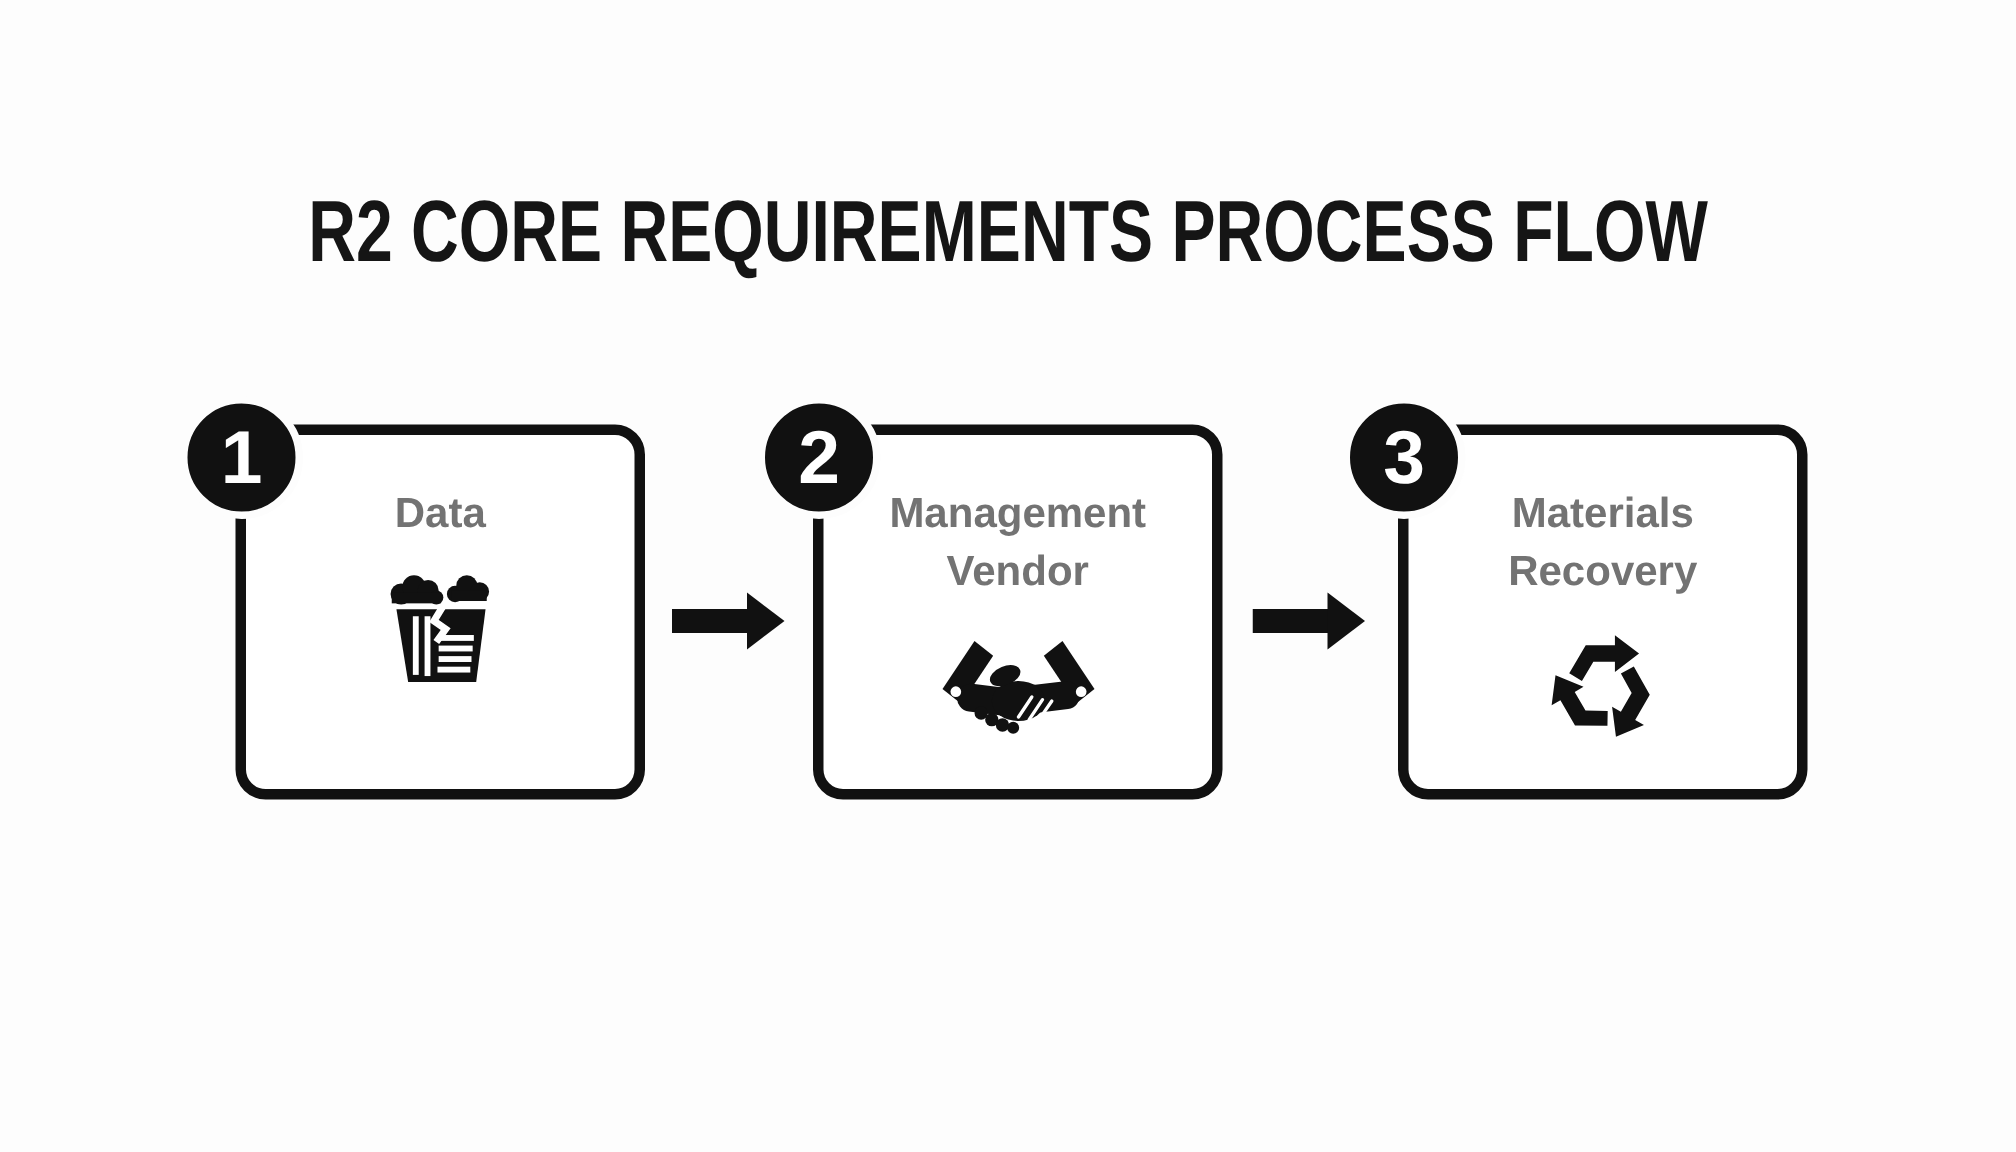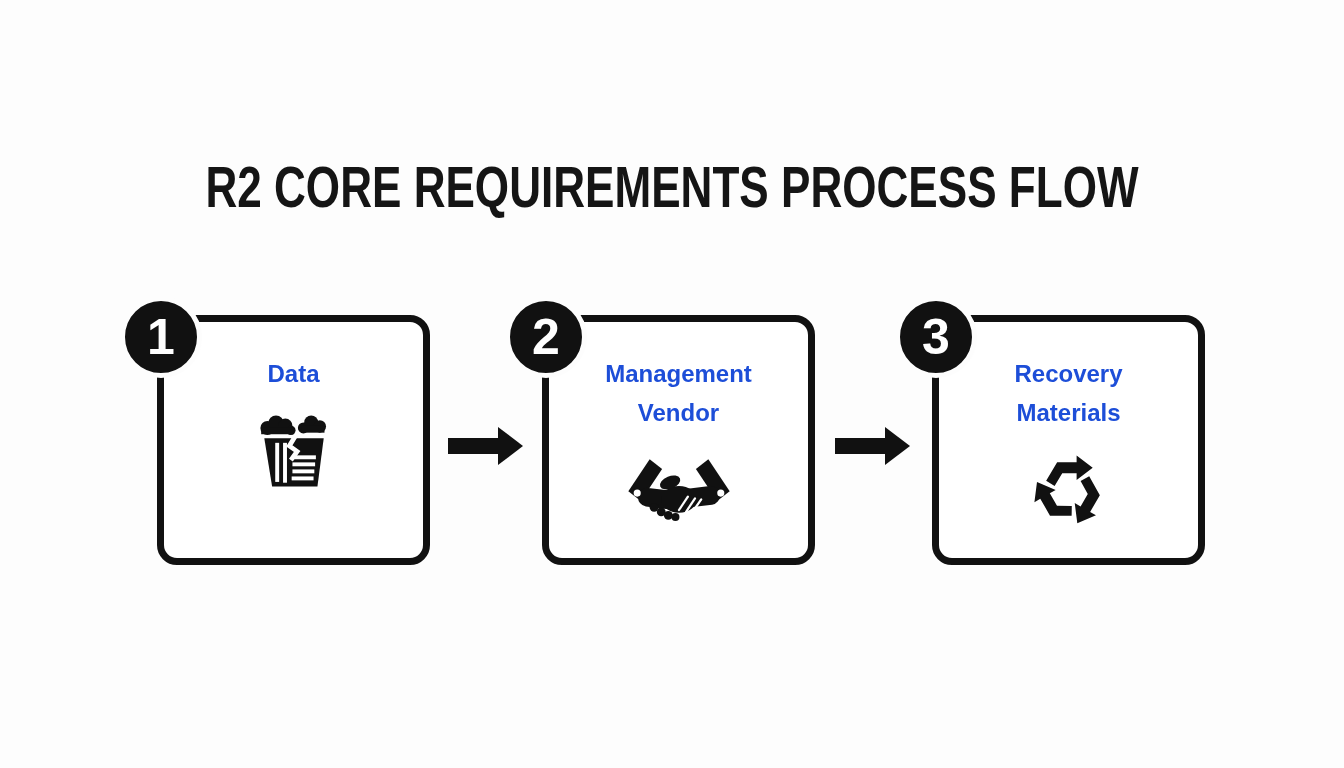--- a/index.html
+++ b/index.html
@@ -2,21 +2,21 @@
 <html><head>
 <meta charset="utf-8">
 <style>
   html,body{margin:0;padding:0;}
   body{
     width:1344px;height:768px;
     background:#fdfdfd;
     font-family:"Liberation Sans",sans-serif;
     overflow:hidden;
   }
-  .canvas{position:relative;width:1344px;height:550px;margin-top:32px;}
+  .canvas{position:relative;width:1344px;height:550px;}
 
   .title{
     position:absolute;top:126px;left:0;width:100%;margin:0;
     text-align:center;white-space:nowrap;
     font-size:58px;line-height:1;font-weight:700;
     color:#151515;
     transform:scaleX(0.76);
     transform-origin:50% 50%;
   }
 
@@ -33,21 +33,21 @@
   .badge{
     position:absolute;top:-26px;left:-44px;
     width:72px;height:72px;border-radius:50%;
     background:#111;border:5px solid #fdfdfd;
     display:flex;align-items:center;justify-content:center;
     color:#fff;font-size:50px;font-weight:700;line-height:1;
   }
 
   .label{
     margin-top:32px;text-align:center;
-    font-size:24px;font-weight:700;line-height:39px;color:#1d4ed8;
+    font-size:28px;font-weight:700;line-height:39px;color:#737373;
   }
   .label .line{display:block;}
 
   .icon{display:flex;align-items:center;justify-content:center;}
   .icon.doc{margin-top:16px;}
   .icon.hand{margin-top:22px;}
   .icon.recycle{margin-top:14px;}
 
   .connector{position:absolute;top:394px;width:76px;height:40px;}
   .connector.c1{left:448px;}
@@ -150,22 +150,22 @@
       <rect x="0" y="12" width="51" height="16" fill="#111"></rect>
       <polygon points="50,1 75,20 50,39" fill="#111"></polygon>
     </svg>
   </div>
 
   <section class="step s3">
     <div class="badge">
       <span>3</span>
     </div>
     <div class="label">
+      <span class="line">Materials</span>
       <span class="line">Recovery</span>
-      <span class="line">Materials</span>
     </div>
     <div class="icon recycle">
       <svg width="88" height="90" viewBox="-52 -52 104 104" aria-hidden="true">
         <g fill="#111">
           <path d="M -27,-12 L -14,-34 L 9,-34 L 9,-42 L 28,-27.5 L 9,-13 L 9,-21 L -8,-21 L -17,-6 Z"></path>
           <g transform="rotate(120)">
             <path d="M -27,-12 L -14,-34 L 9,-34 L 9,-42 L 28,-27.5 L 9,-13 L 9,-21 L -8,-21 L -17,-6 Z"></path>
           </g>
           <g transform="rotate(240)">
             <path d="M -27,-12 L -14,-34 L 9,-34 L 9,-42 L 28,-27.5 L 9,-13 L 9,-21 L -8,-21 L -17,-6 Z"></path>

